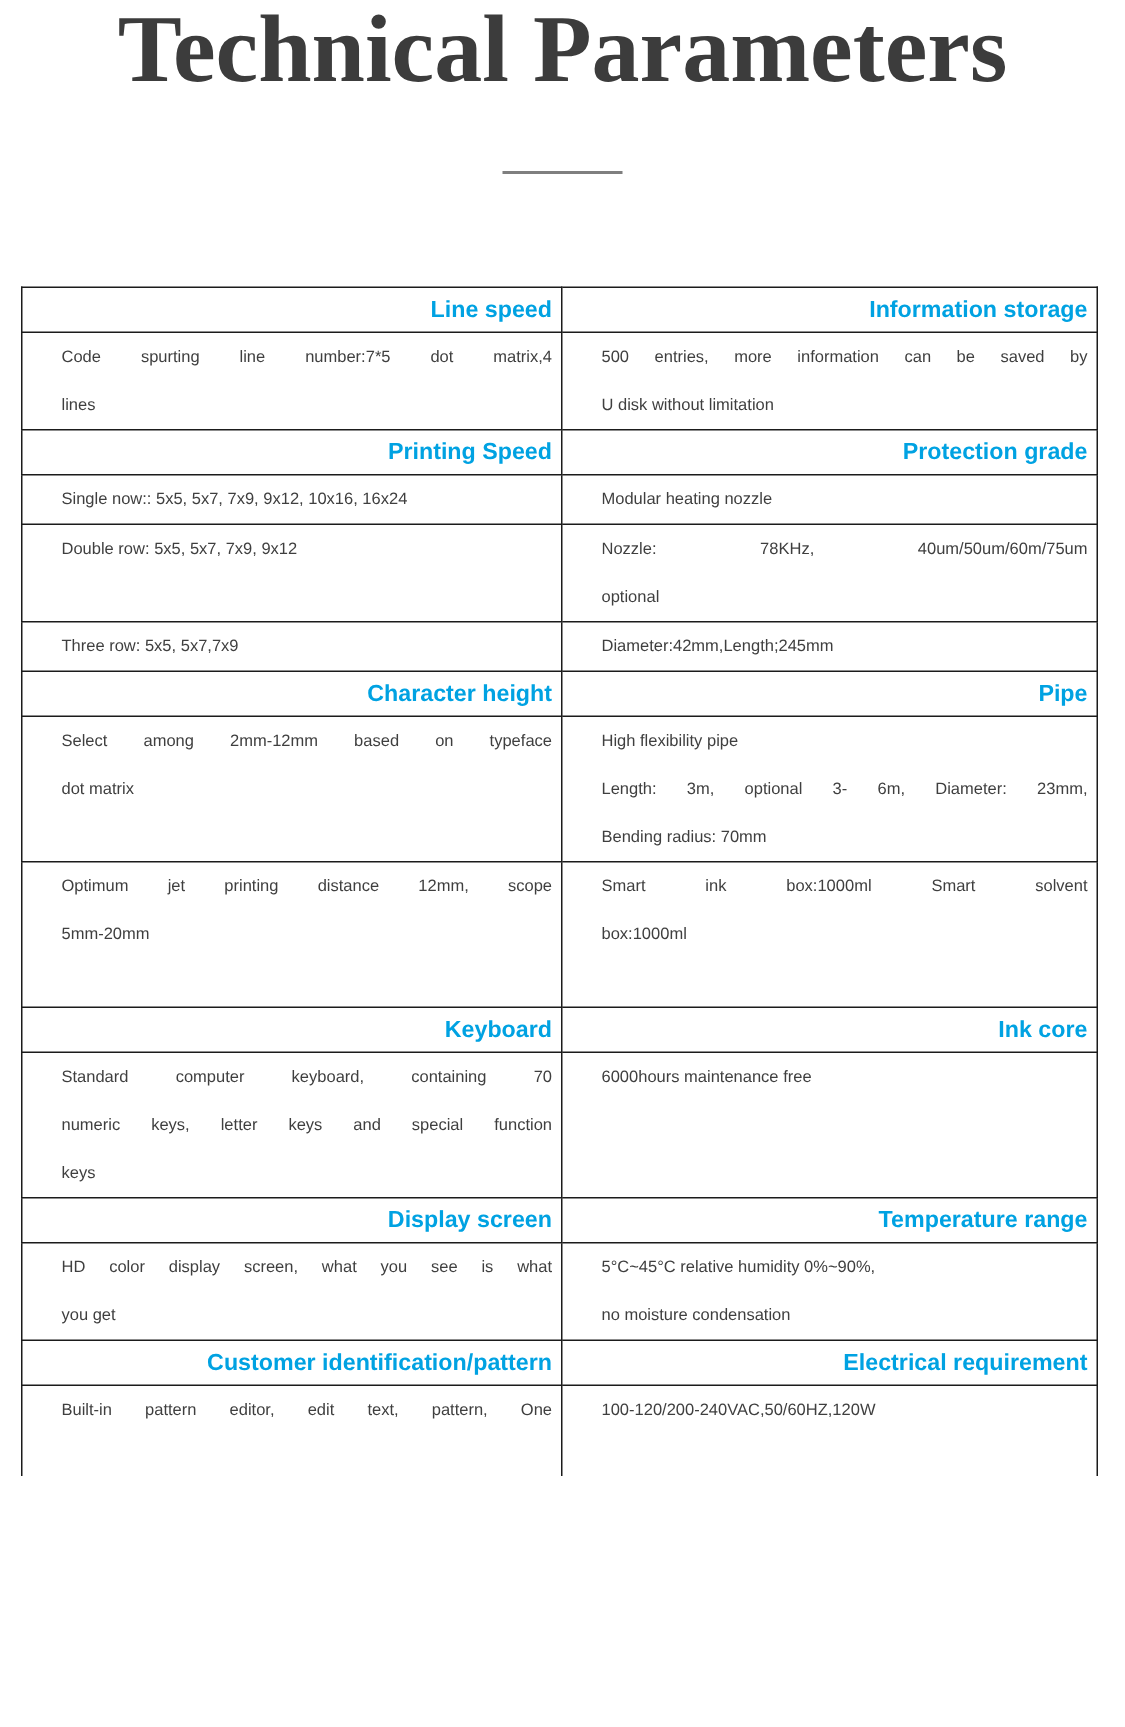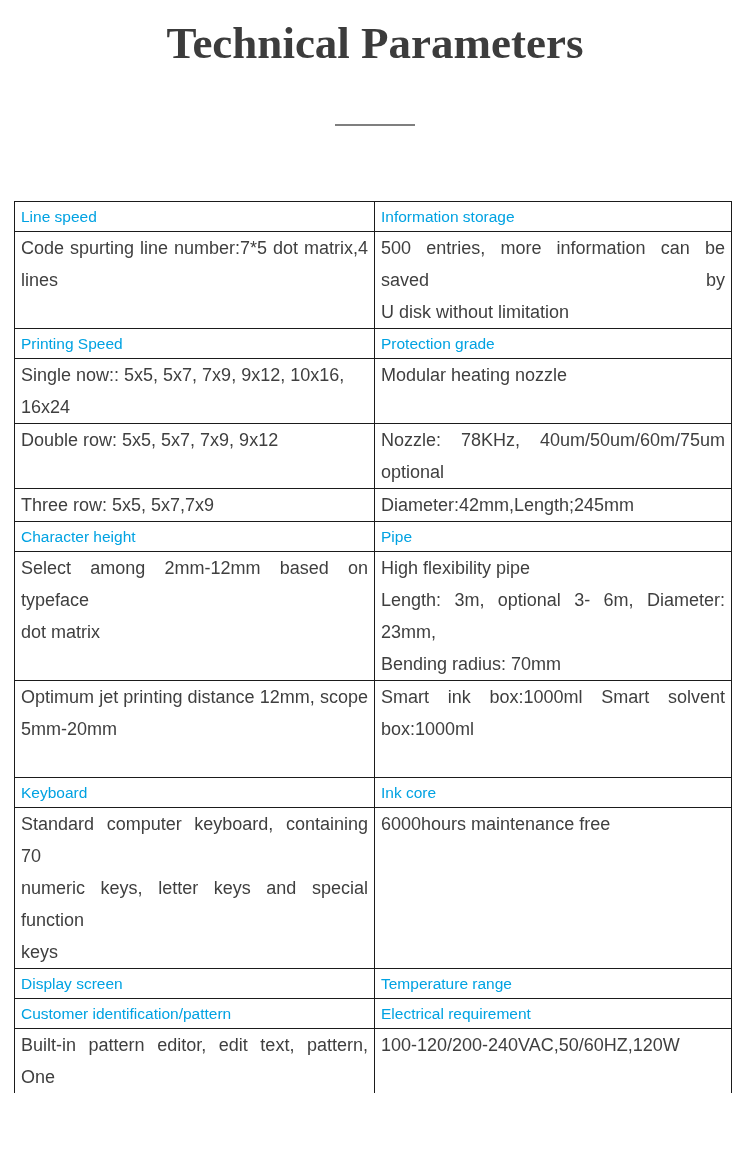--- a/index.html
+++ b/index.html
@@ -9,25 +9,25 @@
     --title:#3c3c3c;
     --divider:#7f7f7f;
   }
   *{box-sizing:border-box;}
   html,body{margin:0;padding:0;}
   body{
     width:750px;height:1151px;overflow:hidden;background:#ffffff;
     font-family:"Liberation Sans", sans-serif;
   }
   .title{
-    margin:10px 0 0 0;
+    margin:0 0 0 0;
     text-align:center;
     font-family:"Liberation Serif", serif;
     font-weight:700;
-    font-size:45px;
+    font-size:64px;
     line-height:66px;
     color:var(--title);
   }
   .divider{
     width:80px;height:2px;background:var(--divider);
     margin:48px auto 0 auto;
   }
   table.params{
     border-collapse:collapse;
     table-layout:fixed;
@@ -42,31 +42,33 @@
   }
   tr.header td{
     height:30px;
     vertical-align:middle;
   }
   .line{
     margin:0;
   }
   tr.header .line{
     font-size:15.5px;
-    font-weight:400;
+    font-weight:700;
     color:var(--accent);
     line-height:29px;
     min-height:0;
     white-space:nowrap;
+    text-align:right;
   }
   tr.body .line{
-    font-size:18px;
+    font-size:11px;
     color:var(--body-text);
     line-height:32px;
     min-height:32px;
+    margin-left:20px;
   }
   .fill{
     text-align:justify;
     text-align-last:justify;
   }
   
   tr:last-child td{
     border-bottom:none;
     height:60px;
   }
@@ -183,20 +185,30 @@
           </td>
         </tr>
         <tr class="header">
           <td>
             <div class="line">Display screen</div>
           </td>
           <td>
             <div class="line">Temperature range</div>
           </td>
         </tr>
+        <tr class="body">
+          <td>
+            <div class="line fill">HD color display screen, what you see is what</div>
+            <div class="line">you get</div>
+          </td>
+          <td>
+            <div class="line">5°C~45°C relative humidity 0%~90%,</div>
+            <div class="line">no moisture condensation</div>
+          </td>
+        </tr>
         <tr class="header">
           <td>
             <div class="line">Customer identification/pattern</div>
           </td>
           <td>
             <div class="line">Electrical requirement</div>
           </td>
         </tr>
         <tr class="body">
           <td>

